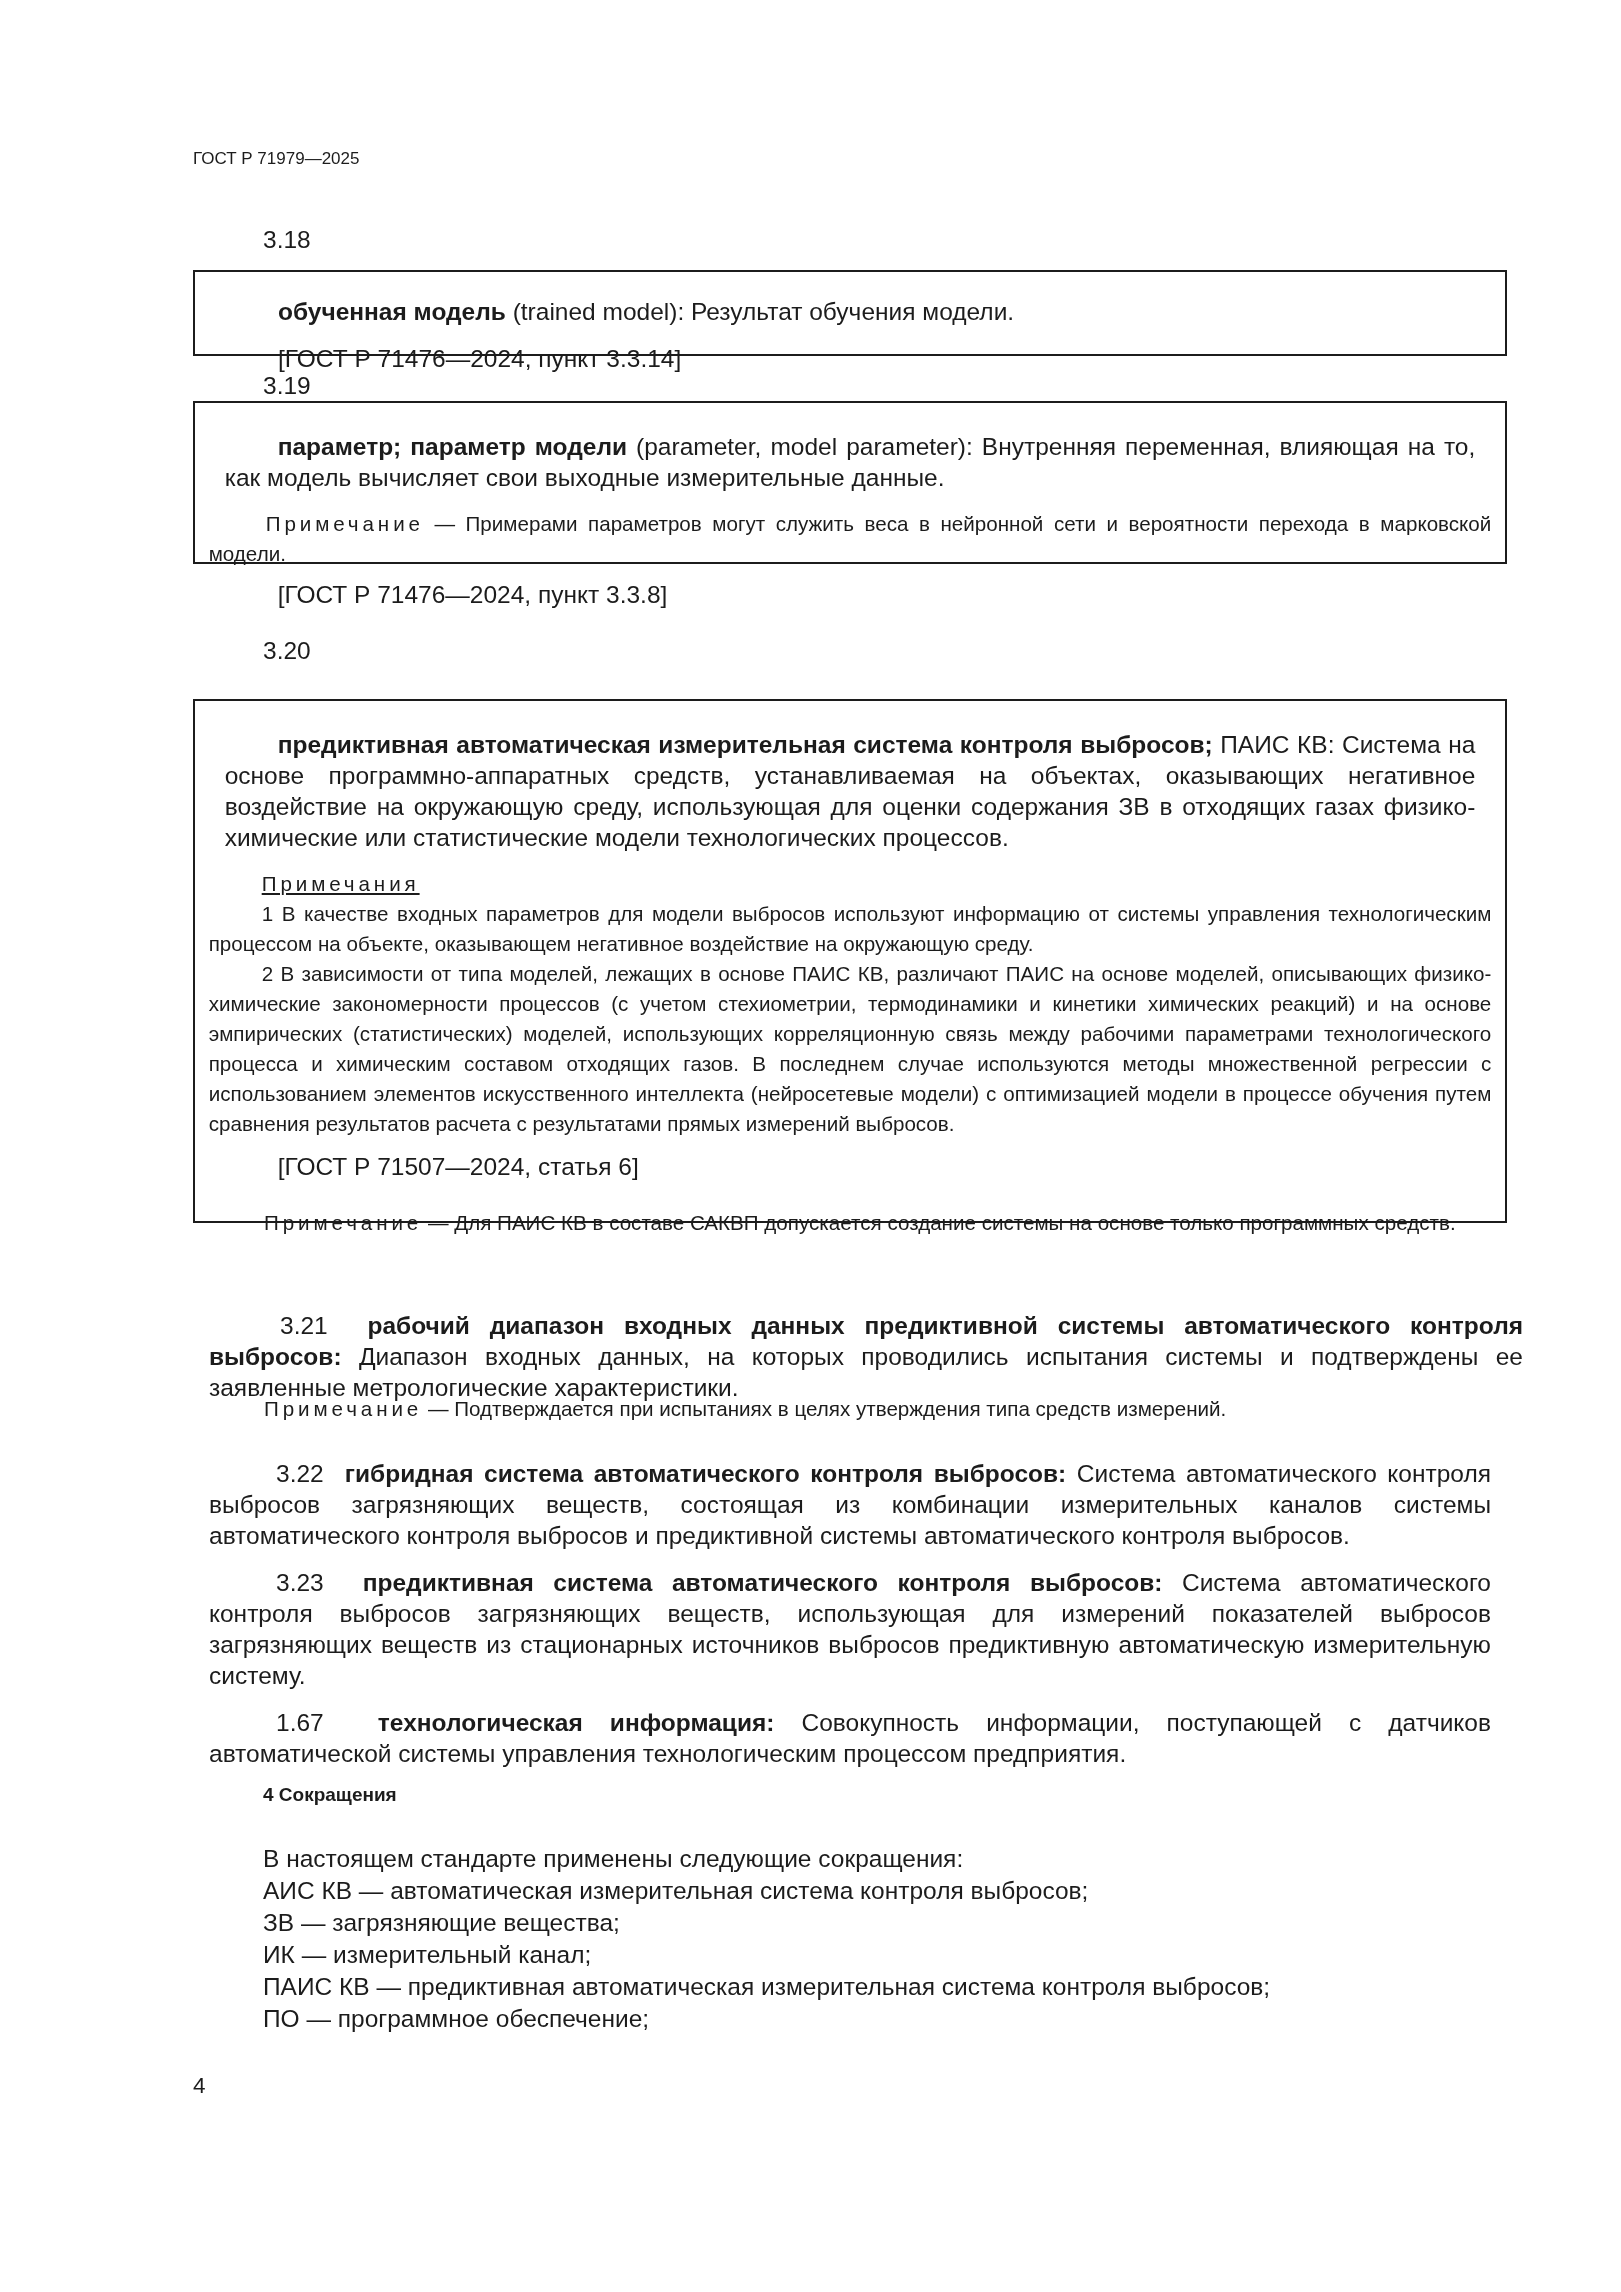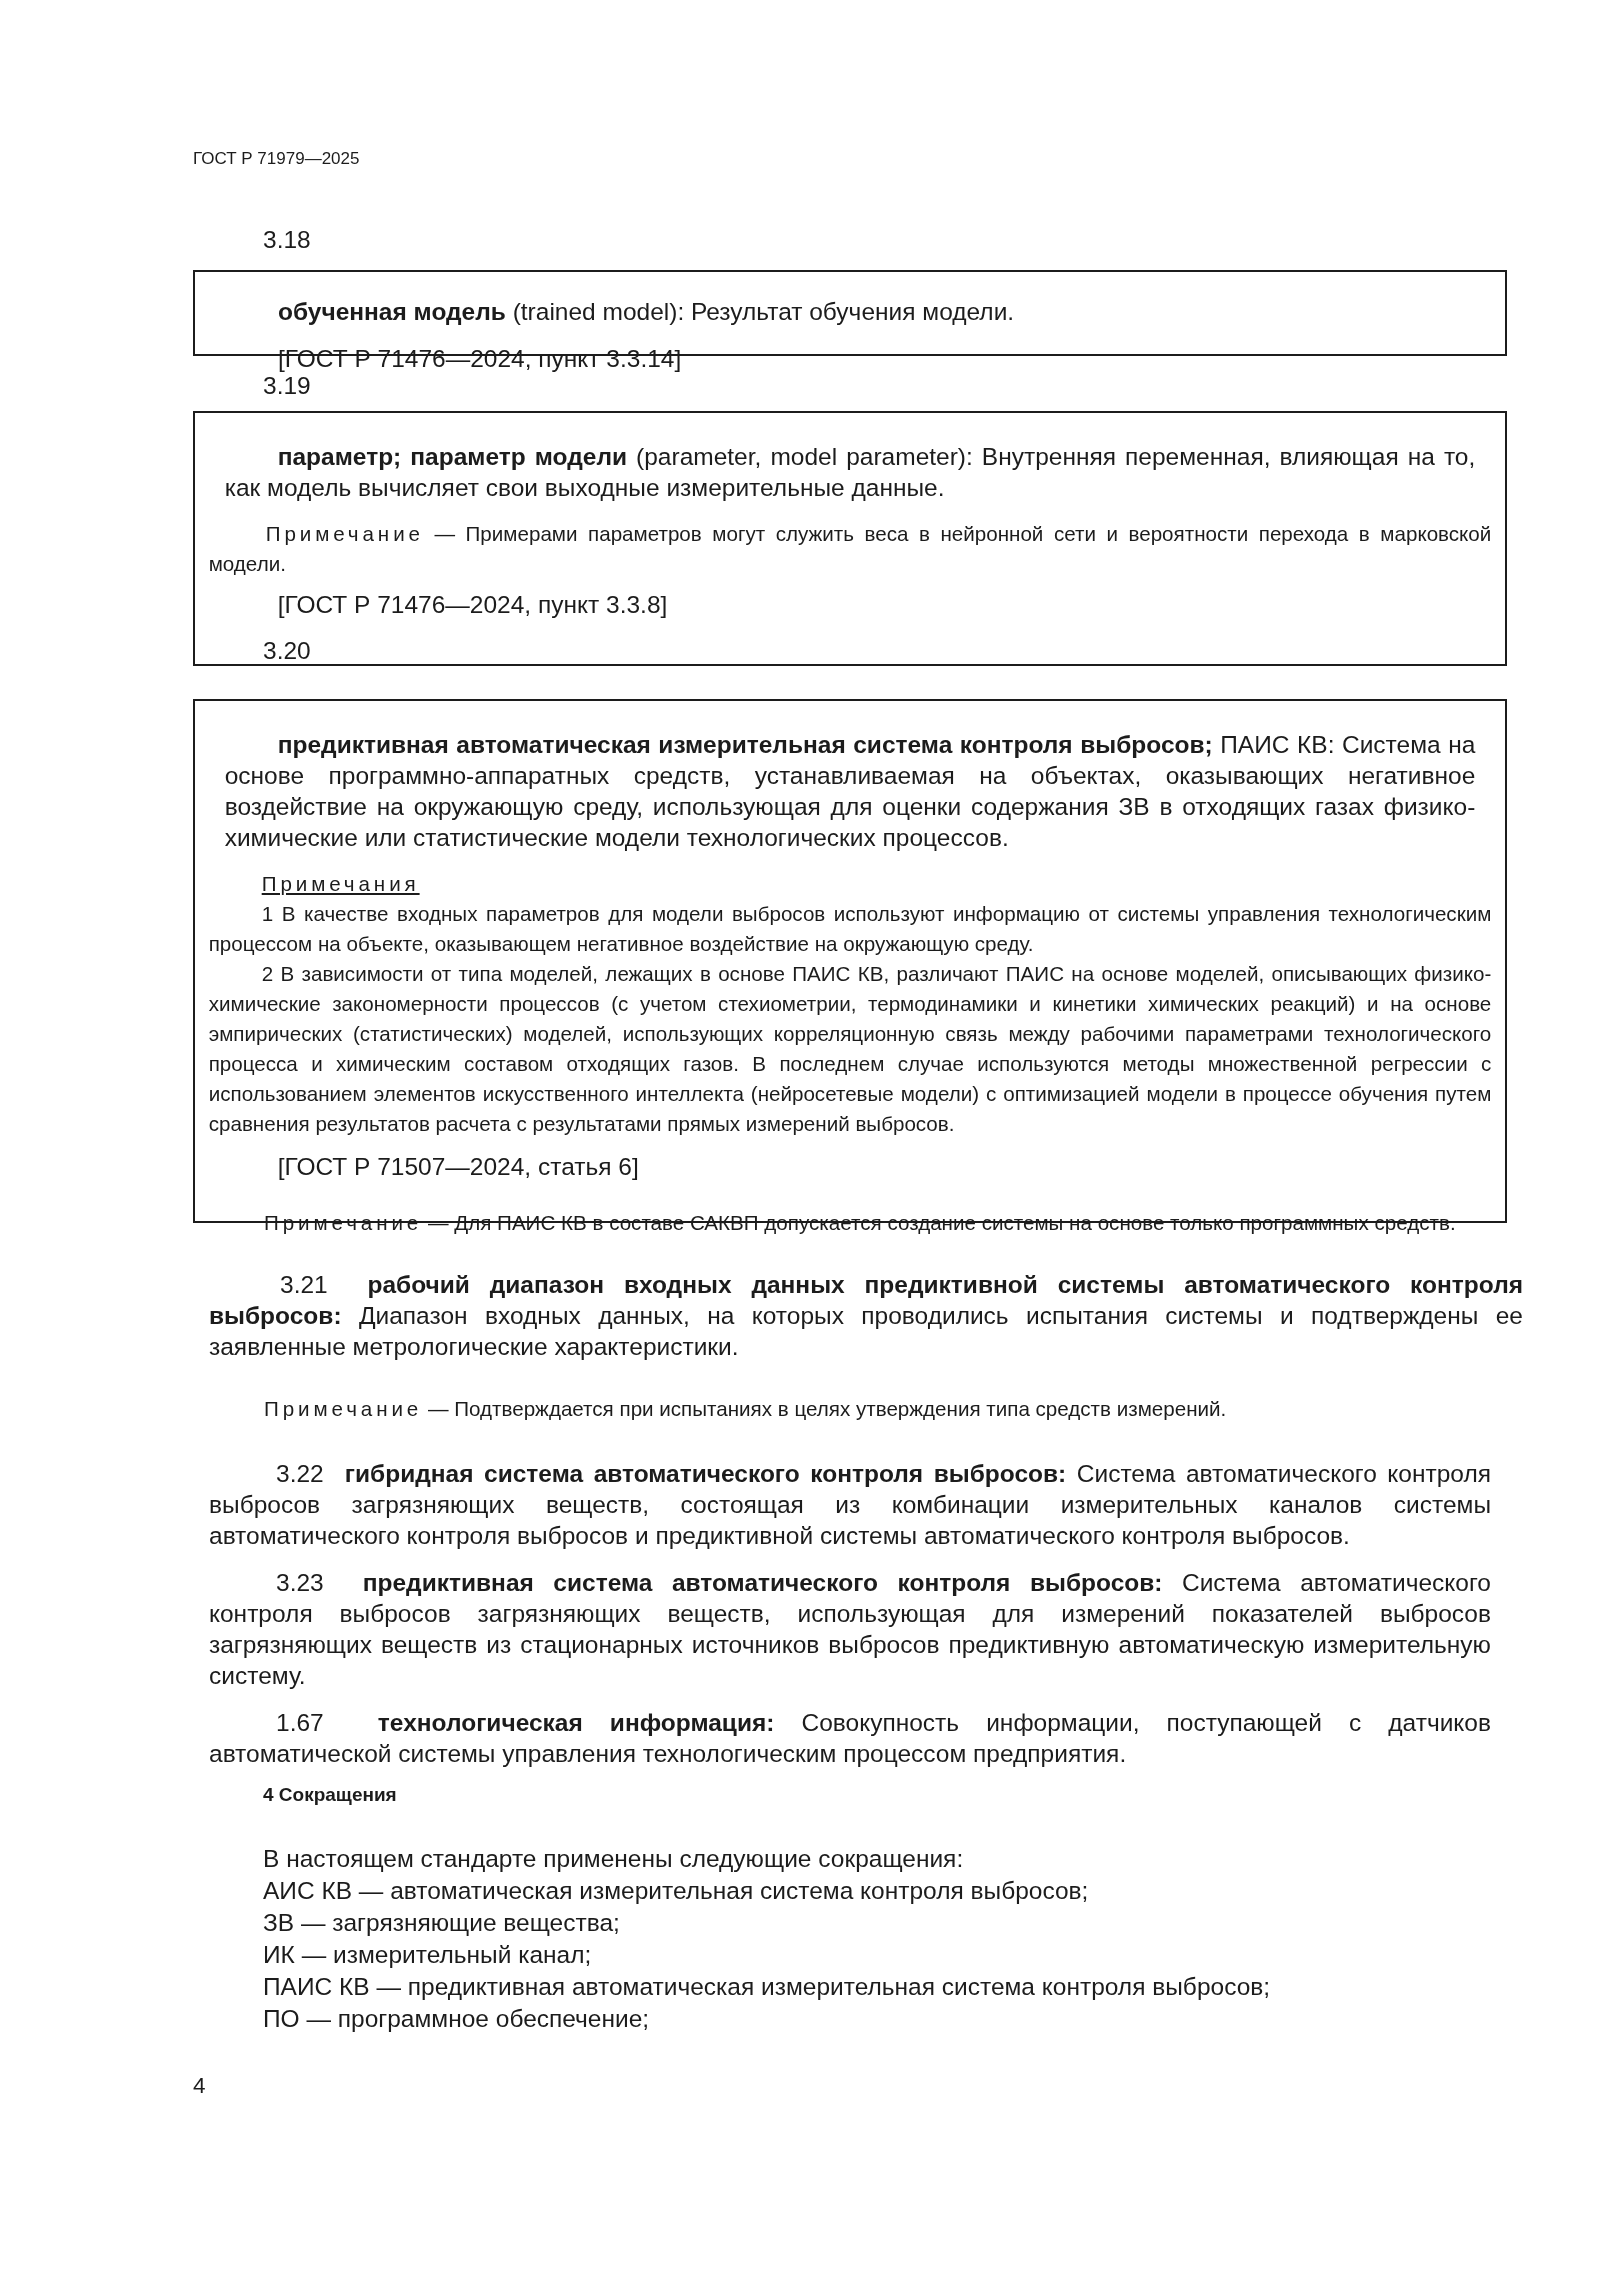--- a/index.html
+++ b/index.html
@@ -23,38 +23,38 @@
 
 <div class="abs hdr">ГОСТ Р 71979—2025</div>
 
 <div class="abs num" style="left:263px; top:224px;text-align:center;">3.18</div>
 <div class="abs box" style="top:270px; height:86px; padding:7.8px 11.8px 0 67px;">
   <p class="p"><b>обученная модель</b><span> (trained model): Результат обучения модели.</span></p>
   <p class="p">[ГОСТ Р 71476—2024, пункт 3.3.14]</p>
 </div>
 
 <div class="abs num" style="left:263px; top:370px;">3.19</div>
-<div class="abs box" style="top:411px; height:255px; padding:11.8px 13.7px 0 13.7px;">
+<div class="abs box" style="top:401px; height:163px; padding:11.8px 13.7px 0 13.7px;">
   <p class="p" style="text-indent:53px;"><b>параметр; параметр модели</b><span> (parameter, model parameter): Внутренняя переменная, влияющая на то, как модель вычисляет свои выходные измерительные данные.</span></p>
   <p class="note" style="text-indent:57px; margin-top:9.8px;"><span class="sp">Примечание</span><span> — Примерами параметров могут служить веса в нейронной сети и вероятности перехода в марковской модели.</span></p>
   <p class="p" style="text-indent:53px; margin-top:9.8px;">[ГОСТ Р 71476—2024, пункт 3.3.8]</p>
 </div>
 
 <div class="abs num" style="left:263px; top:635px;">3.20</div>
 <div class="abs box" style="top:699px; height:524px; padding:11.8px 13.7px 0 13.7px;">
   <p class="p" style="text-indent:53px;"><b>предиктивная автоматическая измерительная система контроля выбросов;</b><span> ПАИС КВ: Система на основе программно-аппаратных средств, устанавливаемая на объектах, оказывающих негативное воздействие на окружающую среду, использующая для оценки содержания ЗВ в отходящих газах физико-химические или статистические модели технологических процессов.</span></p>
   <p class="note sp" style="text-indent:53px; margin-top:9.8px;text-decoration:underline;">Примечания</p>
   <p class="note" style="text-indent:53px;">1 В качестве входных параметров для модели выбросов используют информацию от системы управления технологическим процессом на объекте, оказывающем негативное воздействие на окружающую среду.</p>
   <p class="note" style="text-indent:53px;">2 В зависимости от типа моделей, лежащих в основе ПАИС КВ, различают ПАИС на основе моделей, описывающих физико-химические закономерности процессов (с учетом стехиометрии, термодинамики и кинетики химических реакций) и на основе эмпирических (статистических) моделей, использующих корреляционную связь между рабочими параметрами технологического процесса и химическим составом отходящих газов. В последнем случае используются методы множественной регрессии с использованием элементов искусственного интеллекта (нейросетевые модели) с оптимизацией модели в процессе обучения путем сравнения результатов расчета с результатами прямых измерений выбросов.</p>
   <p class="p" style="text-indent:53px; margin-top:11.8px;">[ГОСТ Р 71507—2024, статья 6]</p>
 </div>
 
 <p class="abs note body-col" style="top:1208px; text-indent:71px;"><span class="sp">Примечание</span><span> — Для ПАИС КВ в составе САКВП допускается создание системы на основе только программных средств.</span></p>
 
-<p class="abs p body-col" style="top:1253px; text-indent:71px;"><span>3.21</span>&nbsp; <b>рабочий диапазон входных данных предиктивной системы автоматического контроля выбросов:</b><span> Диапазон входных данных, на которых проводились испытания системы и подтверждены ее заявленные метрологические характеристики.</span></p>
+<p class="abs p body-col" style="top:1294px; text-indent:71px;"><span>3.21</span>&nbsp; <b>рабочий диапазон входных данных предиктивной системы автоматического контроля выбросов:</b><span> Диапазон входных данных, на которых проводились испытания системы и подтверждены ее заявленные метрологические характеристики.</span></p>
 <p class="abs note body-col" style="top:1394px; text-indent:71px;"><span class="sp">Примечание</span><span> — Подтверждается при испытаниях в целях утверждения типа средств измерений.</span></p>
 
 <div class="abs body-col" style="top:1442px;">
   <p class="p ind"><span>3.22</span>&nbsp; <b>гибридная система автоматического контроля выбросов:</b><span> Система автоматического контроля выбросов загрязняющих веществ, состоящая из комбинации измерительных каналов системы автоматического контроля выбросов и предиктивной системы автоматического контроля выбросов.</span></p>
   <p class="p ind"><span>3.23</span>&nbsp; <b>предиктивная система автоматического контроля выбросов:</b><span> Система автоматического контроля выбросов загрязняющих веществ, использующая для измерений показателей выбросов загрязняющих веществ из стационарных источников выбросов предиктивную автоматическую измерительную систему.</span></p>
   <p class="p ind"><span>1.67</span>&nbsp; <b>технологическая информация:</b><span> Совокупность информации, поступающей с датчиков автоматической системы управления технологическим процессом предприятия.</span></p>
 </div>
 
 <div class="abs h2" style="left:263px; top:1784px;">4 Сокращения</div>
 <div class="abs" style="left:263px; top:1843px; width:1245px;">

